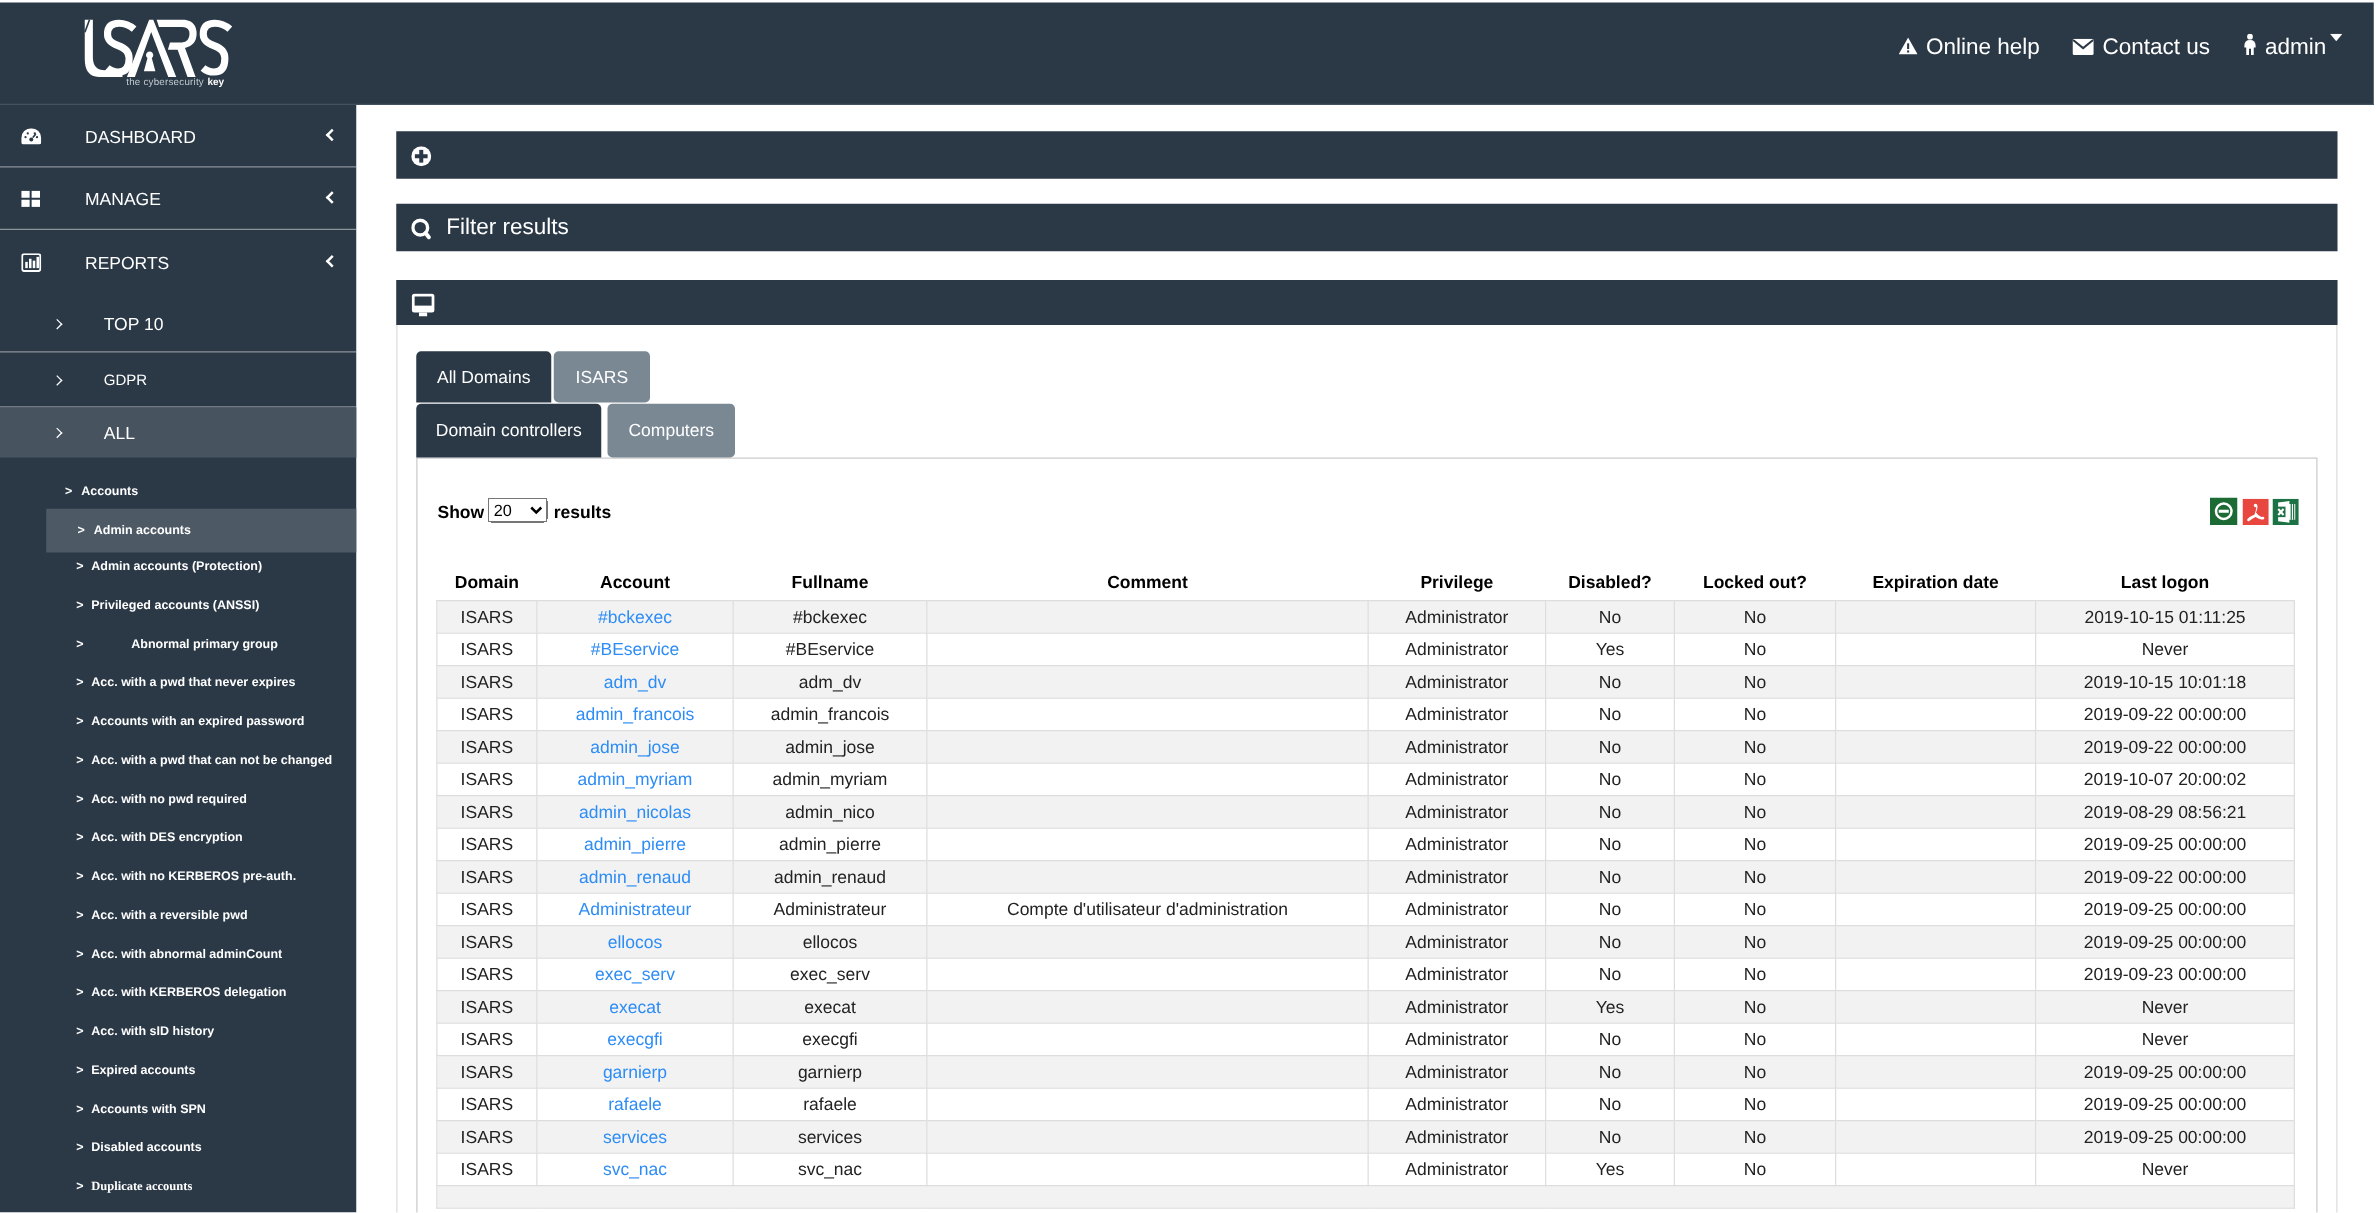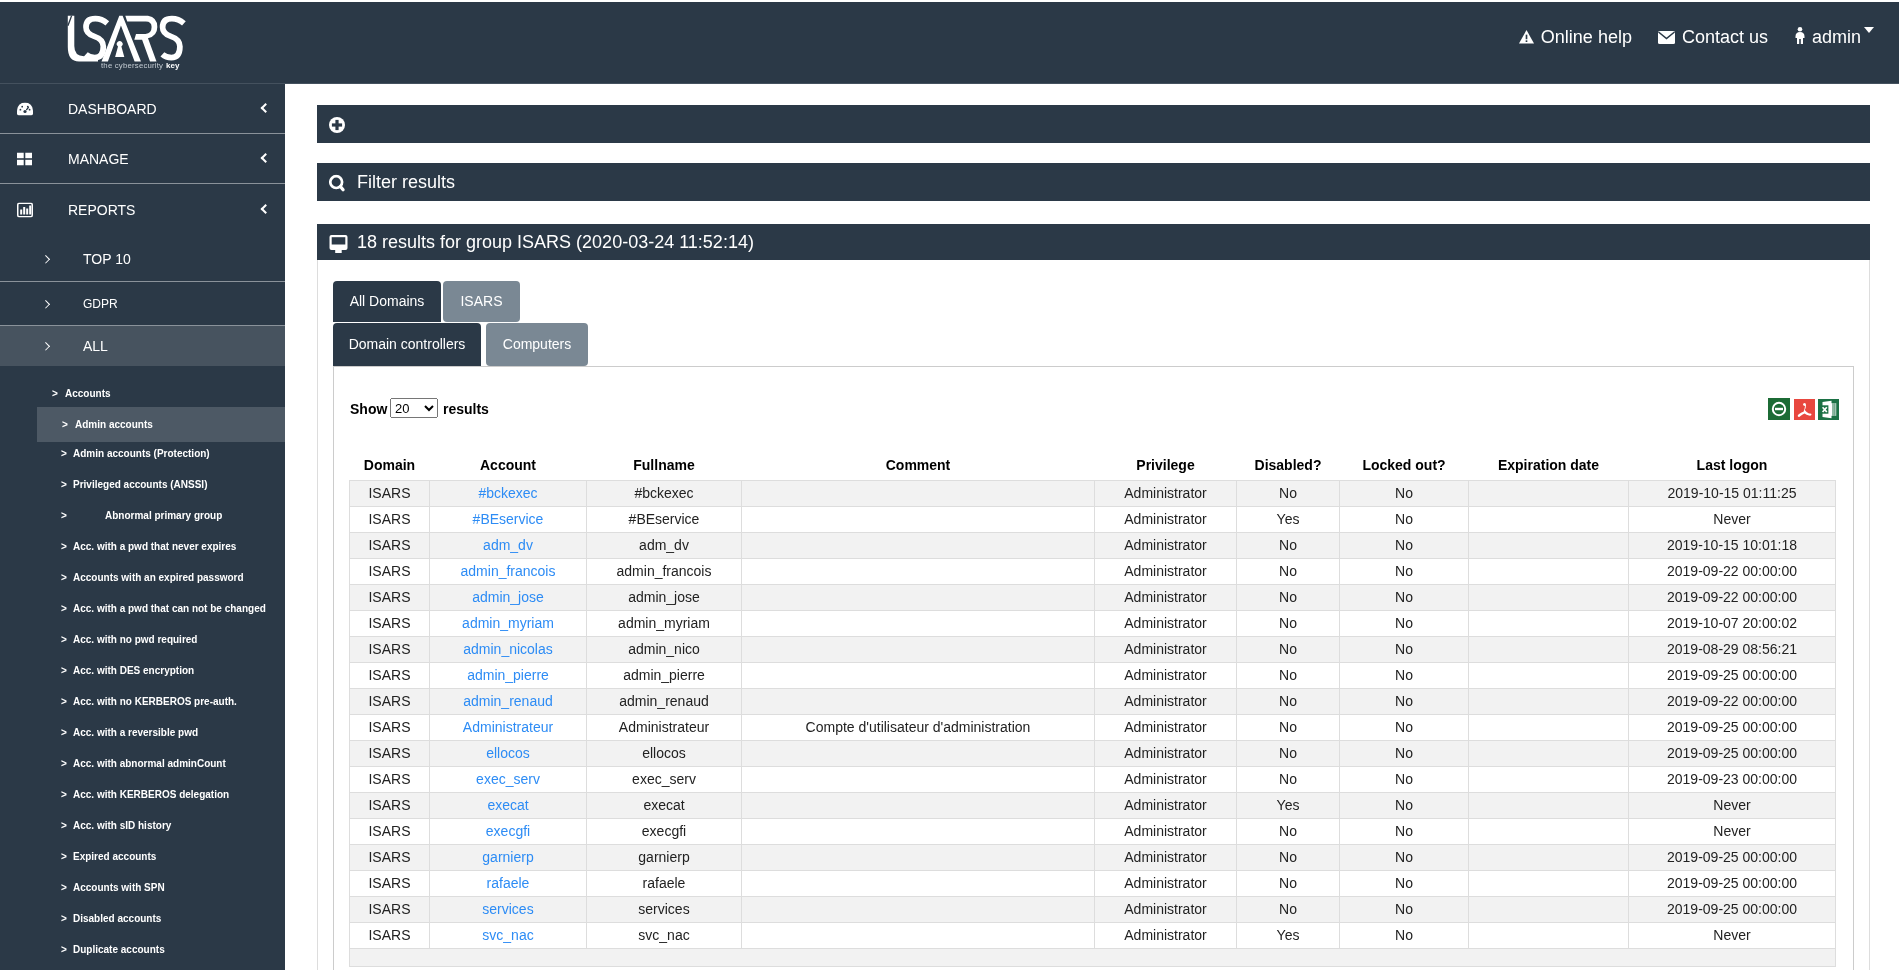--- a/index.html
+++ b/index.html
@@ -183,21 +183,21 @@
 <div class="nav3" style="top:872px;height:31px;line-height:31px;">
     <span style="position:absolute;left:61px;">&gt;</span>
     <span style="position:absolute;left:73px;">Accounts with SPN</span>
   </div>
 <div class="nav3" style="top:903px;height:31px;line-height:31px;">
     <span style="position:absolute;left:61px;">&gt;</span>
     <span style="position:absolute;left:73px;">Disabled accounts</span>
   </div>
 <div class="nav3" style="top:934px;height:31px;line-height:31px;">
     <span style="position:absolute;left:61px;">&gt;</span>
-    <span style="position:absolute;left:73px;">Duplicate accounts</span>
+    <span style="position:absolute;left:73px;font-family:Liberation Serif, serif;">Duplicate accounts</span>
   </div>
 
 <div class="bar" style="top:105px;height:38px;">
     <svg width="16" height="16" viewBox="0 0 16 16" style="position:absolute;left:12px;top:50%;transform:translateY(-50%);margin-top:1px;">
       <circle cx="8" cy="8" r="8" fill="#fff"></circle>
       <rect x="2.9" y="6.4" width="10.2" height="3.2" fill="#2b3947"></rect>
       <rect x="6.4" y="2.9" width="3.2" height="10.2" fill="#2b3947"></rect>
     </svg>
   </div>
 <div class="bar" style="top:163px;height:38px;">
@@ -207,21 +207,20 @@
     </svg>
     <span class="t">Filter results</span>
   </div>
 <div class="abs" style="left:317px;top:224px;width:1553px;height:760px;border:1px solid #ddd;background:#fff;"></div>
 <div class="bar" style="top:224px;height:36px;">
     <svg width="19" height="19" viewBox="0 0 19 19" style="position:absolute;left:12px;top:50%;transform:translateY(-50%);margin-top:1.5px;">
       <rect x="0.5" y="0.5" width="18" height="15" rx="2" fill="#fff"></rect>
       <rect x="2.7" y="2.7" width="13.6" height="7.3" fill="#2b3947"></rect>
       <rect x="6.2" y="15.5" width="6.5" height="3" fill="#fff"></rect>
     </svg>
-    <span class="t">18 results for group ISARS (2020-03-24 11:52:14)</span>
   </div>
 <div class="abs" style="left:333px;top:366px;width:1521px;height:618px;border:1px solid #ccc;background:#fff;"></div>
 <div class="tab tabdark" style="left:333px;top:281px;width:108px;height:41px;line-height:41px;">All Domains</div>
 <div class="tab tabgray" style="left:443px;top:281px;width:77px;height:41px;line-height:41px;">ISARS</div>
 <div class="tab tabdark" style="left:333px;top:323px;width:148px;height:43px;line-height:43px;">Domain controllers</div>
 <div class="tab tabgray" style="left:486px;top:323px;width:102px;height:43px;line-height:43px;">Computers</div>
 <div class="abs" style="left:350px;top:401px;font-size:14px;font-weight:bold;color:#000;">Show</div>
 <select class="abs" style="left:390px;top:398px;width:48px;height:20px;font-size:13px;font-family:'Liberation Sans',sans-serif;"><option>20</option></select>
 <div class="abs" style="left:443px;top:401px;font-size:14px;font-weight:bold;color:#000;">results</div>
 <div style="position:absolute;left:1768px;top:398px;display:flex;align-items:center;">

